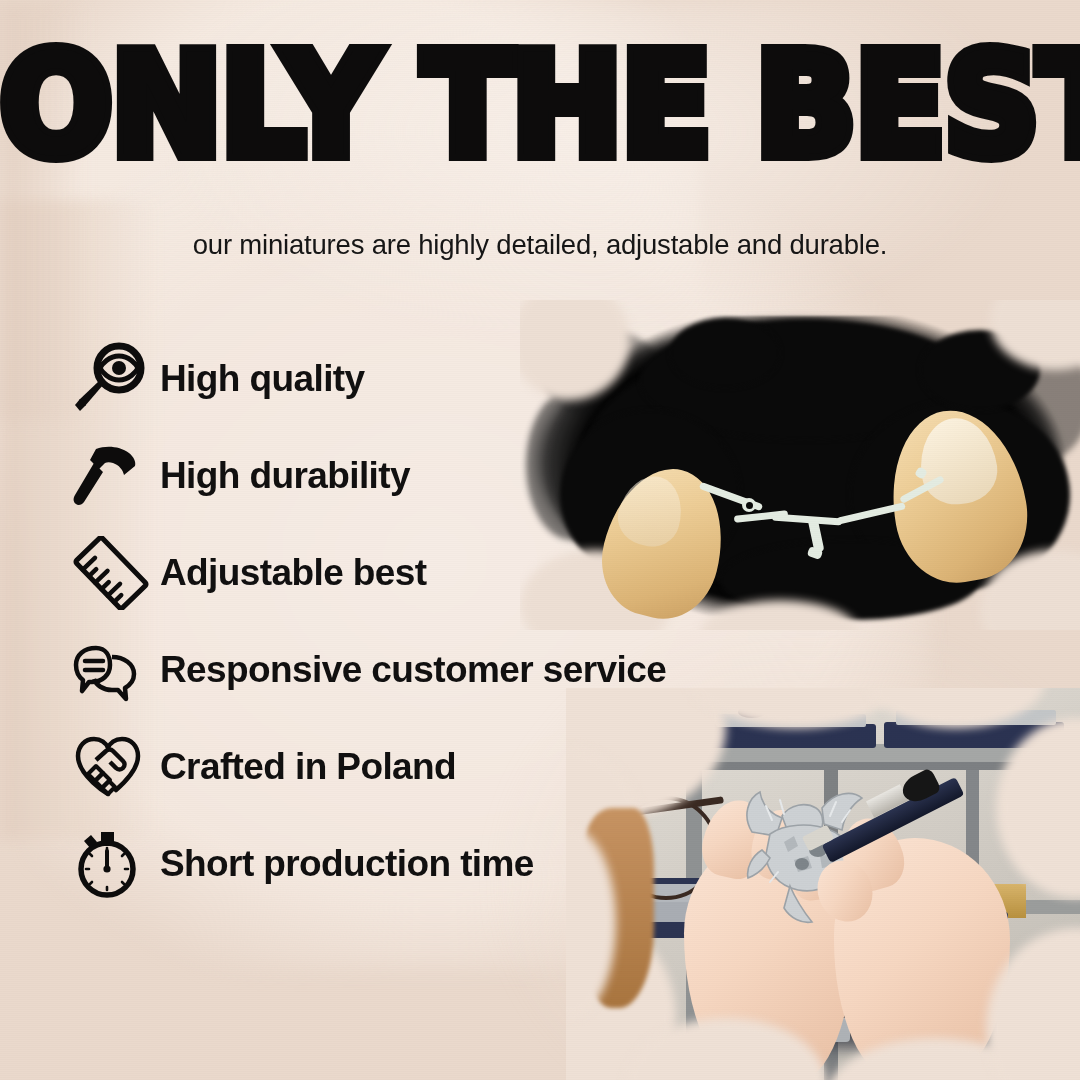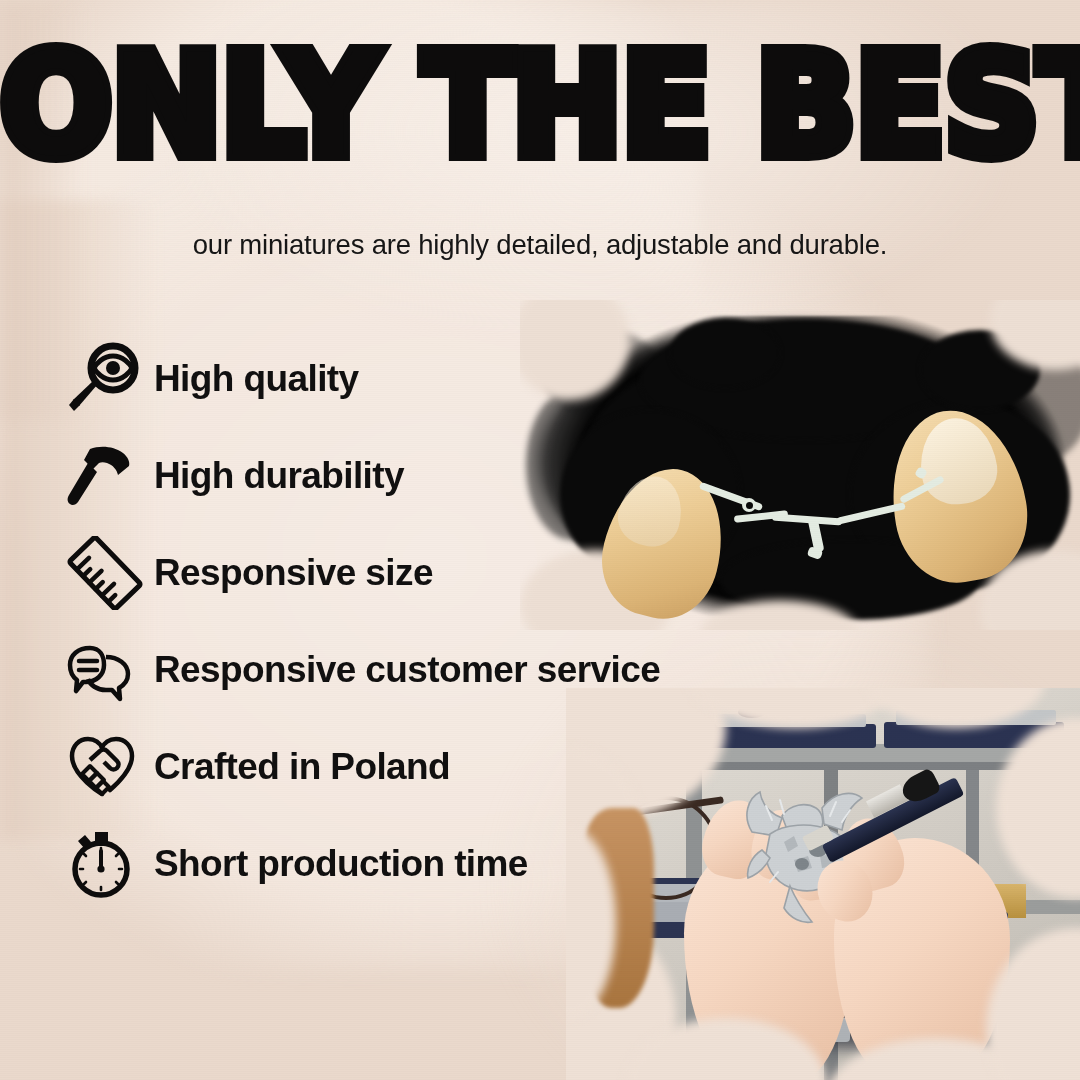--- a/index.html
+++ b/index.html
@@ -73,21 +73,21 @@
     text-align:center;
     font-size:27.5px;
     line-height:1.38;
     color:#161616;
     letter-spacing:-.2px;
   }
   .subtitle b{font-weight:bold;}
 
   
   .features{
-    position:absolute;left:62px;top:330px;width:720px;
+    position:absolute;left:68px;top:330px;width:720px;
   }
   .feature{
     position:relative;
     height:97px;
     display:flex;
     align-items:center;
   }
   .feat-icon{
     width:86px;height:78px;
     flex:0 0 86px;
@@ -247,21 +247,21 @@
               <line x1="21" y1="15" x2="38" y2="15"></line>
               <line x1="21" y1="24" x2="31" y2="24"></line>
               <line x1="21" y1="33" x2="38" y2="33"></line>
               <line x1="21" y1="42" x2="31" y2="42"></line>
               <line x1="21" y1="51" x2="38" y2="51"></line>
               <line x1="21" y1="60" x2="31" y2="60"></line>
             </g>
           </g>
         </svg>
       </span>
-      <span class="feat-label">Responsive size</span>
+      <span class="feat-label">Adjustable best</span>
     </div>
 
     <div class="feature">
       <span class="feat-icon">
         <svg width="78" height="74" viewBox="0 0 78 74">
           <path d="M38,32 C38,42 30,49 20,49 L17,49 L10,58 L11,47 C7,44 4,38 4,32
                    C4,22 12,15 24,15 C34,15 38,23 38,32 Z" fill="none" stroke="#0d0c0c" stroke-width="4.5" stroke-linejoin="round"></path>
           <g stroke="#0d0c0c" stroke-width="4.5" stroke-linecap="round">
             <line x1="13" y1="28" x2="31" y2="28"></line>
             <line x1="13" y1="37" x2="31" y2="37"></line>

